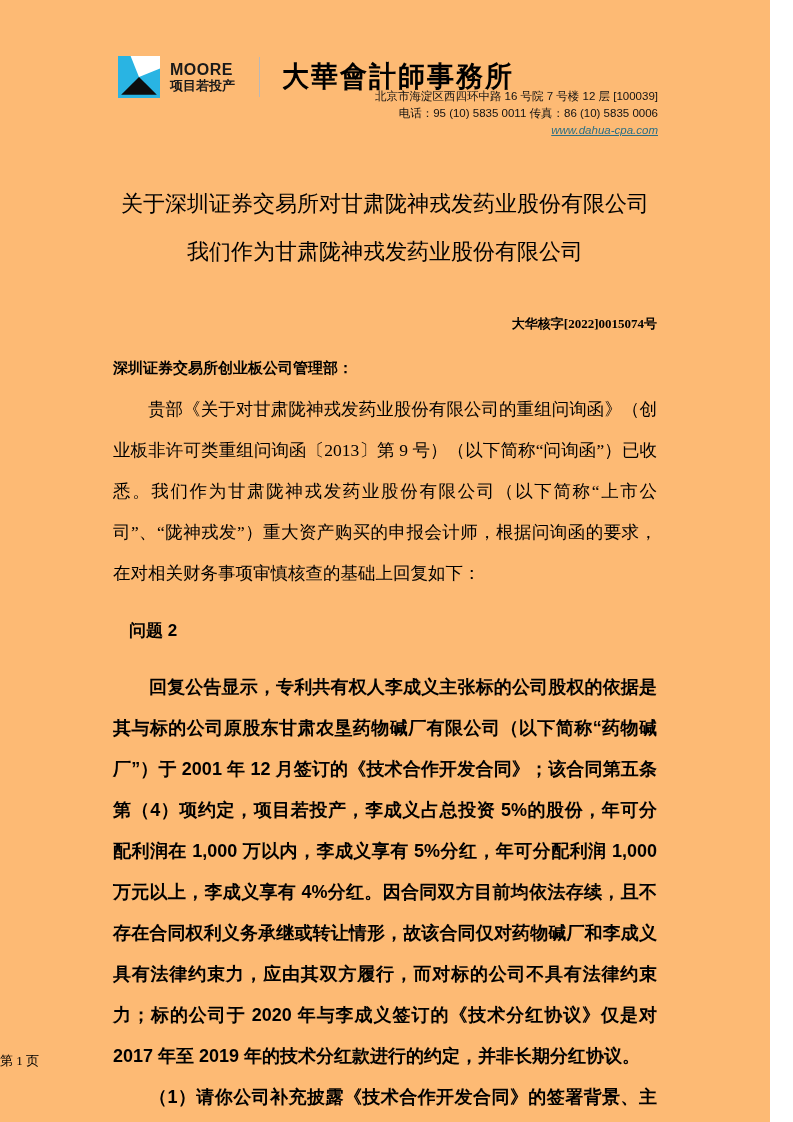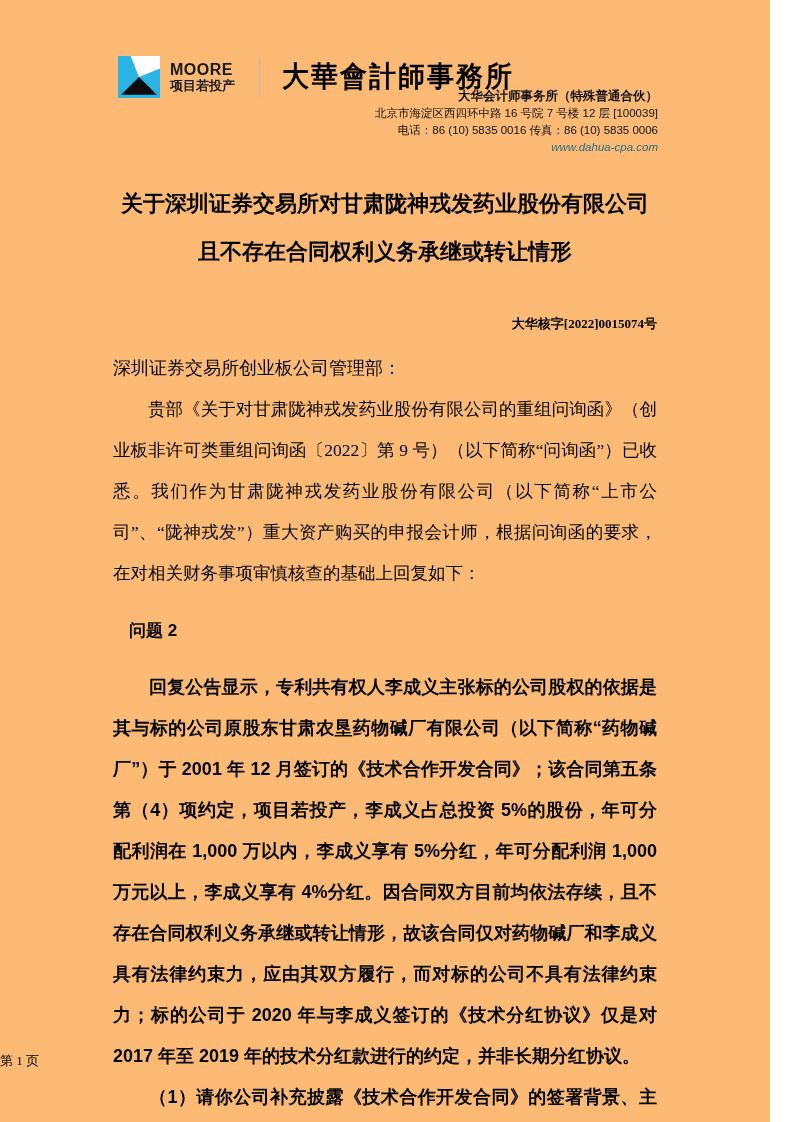--- a/index.html
+++ b/index.html
@@ -79,49 +79,50 @@
     color: #111111;
     white-space: nowrap;
   }
   .contact-firm {
     font-weight: bold;
     font-size: 12.5px;
   }
   .contact-website {
     color: #2a6f85;
     font-style: italic;
+    text-decoration: underline;
     font-size: 11.5px;
   }
 
   
   .doc {
     position: absolute;
     left: 113px;
     right: 113px;
     top: 180px;
   }
   .doc-title {
     text-align: center;
     font-family: "Liberation Sans", "DejaVu Sans", sans-serif;
-    font-weight: bold;
+    font-weight: normal;
     font-size: 22px;
     line-height: 48px;
     color: #000000;
     margin: 0 0 24px 0;
   }
   .doc-number {
     text-align: right;
     font-weight: bold;
     font-size: 13px;
     line-height: 24px;
     margin: 36px 0 0 0;
   }
   .addressee {
-    font-weight: normal;
-    font-size: 18px;
+    font-weight: bold;
+    font-size: 15px;
     line-height: 41px;
     margin: 12px 0 0 0;
   }
   .para {
     font-size: 17.5px;
     line-height: 41px;
     text-align: justify;
     text-indent: 2em;
     margin: 0;
   }
@@ -162,38 +163,37 @@
       </svg>
       <div class="brand-text">
         <span class="brand-name">MOORE</span>
         <span class="brand-sub">项目若投产</span>
       </div>
       <div class="brand-divider"></div>
       <div class="firm-calligraphy">大華會計師事務所</div>
     </div>
 
     <div class="contact-block">
-      <div class="contact-firm">大华会计师事务所（特殊普通合伙）</div>
       <div class="contact-address">北京市海淀区西四环中路 16 号院 7 号楼 12 层 [100039]</div>
-      <div class="contact-phone">电话：86 (10) 5835 0016  传真：86 (10) 5835 0006</div>
+      <div class="contact-phone">电话：95 (10) 5835 0011  传真：86 (10) 5835 0006</div>
       <div><a class="contact-website">www.dahua-cpa.com</a></div>
     </div>
   </div>
 
   <div class="doc">
     <h1 class="doc-title">
       <span>关于深圳证券交易所对甘肃陇神戎发药业股份有限公司</span><br>
-      <span>且不存在合同权利义务承继或转让情形</span>
+      <span>我们作为甘肃陇神戎发药业股份有限公司</span>
     </h1>
 
     <div class="doc-number">大华核字[2022]0015074号</div>
 
     <div class="addressee">深圳证券交易所创业板公司管理部：</div>
 
-    <p class="para">贵部《关于对甘肃陇神戎发药业股份有限公司的重组问询函》（创业板非许可类重组问询函〔2022〕第 9 号）（以下简称“问询函”）已收悉。我们作为甘肃陇神戎发药业股份有限公司（以下简称“上市公司”、“陇神戎发”）重大资产购买的申报会计师，根据问询函的要求，在对相关财务事项审慎核查的基础上回复如下：</p>
+    <p class="para">贵部《关于对甘肃陇神戎发药业股份有限公司的重组问询函》（创业板非许可类重组问询函〔2013〕第 9 号）（以下简称“问询函”）已收悉。我们作为甘肃陇神戎发药业股份有限公司（以下简称“上市公司”、“陇神戎发”）重大资产购买的申报会计师，根据问询函的要求，在对相关财务事项审慎核查的基础上回复如下：</p>
 
     <p class="question-heading">问题 2</p>
 
     <p class="para para-bold">回复公告显示，专利共有权人李成义主张标的公司股权的依据是其与标的公司原股东甘肃农垦药物碱厂有限公司（以下简称“药物碱厂”）于 2001 年 12 月签订的《技术合作开发合同》；该合同第五条第（4）项约定，项目若投产，李成义占总投资 5%的股份，年可分配利润在 1,000 万以内，李成义享有 5%分红，年可分配利润 1,000 万元以上，李成义享有 4%分红。因合同双方目前均依法存续，且不存在合同权利义务承继或转让情形，故该合同仅对药物碱厂和李成义具有法律约束力，应由其双方履行，而对标的公司不具有法律约束力；标的公司于 2020 年与李成义签订的《技术分红协议》仅是对 2017 年至 2019 年的技术分红款进行的约定，并非长期分红协议。</p>
 
     <p class="para para-bold">（1）请你公司补充披露《技术合作开发合同》的签署背景、主要内容、是否设置有效期以及第五条第（4）项“李成义占总投资 5%的股份”和有关分红安排的具体含义，并说明标的公司是否系为实施开发成果而设立，标的公司于 2020 年 11 月与专利共有权人李成义签订《技术分红协议》并向其支付 2017-2019 年</p>
   </div>
 
   <div class="footer">第 1 页</div>
 

